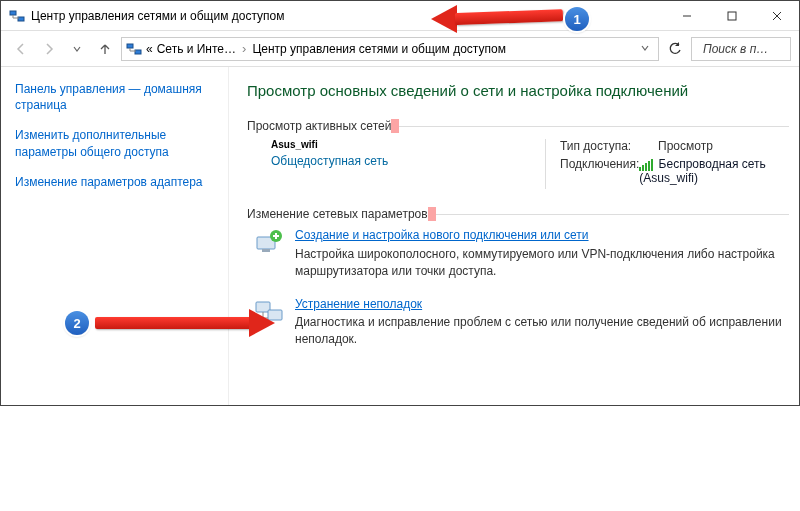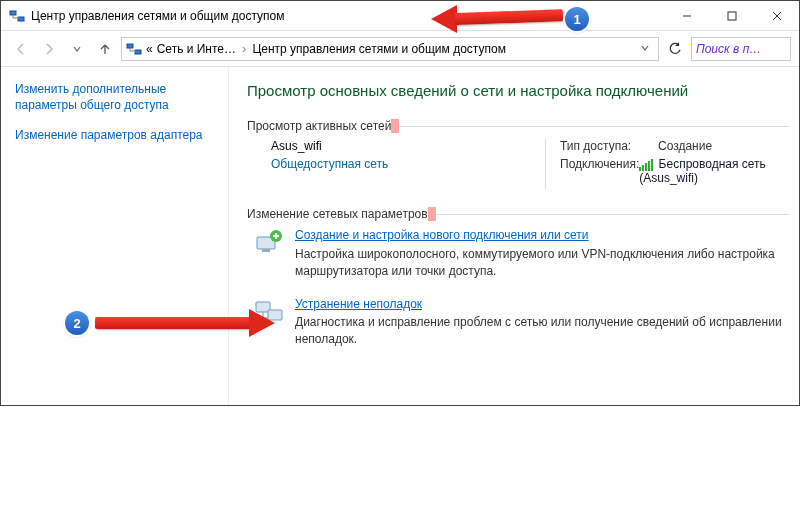--- a/index.html
+++ b/index.html
@@ -15,38 +15,38 @@
 
   
   .toolbar { height: 36px; display:flex; align-items:center; padding: 0 8px; border-bottom: 1px solid #e0e0e0; gap:4px; }
   .nav-arrow { width:24px; height:24px; display:flex; align-items:center; justify-content:center; color:#bbb; }
   .addr-box { flex:1; height:24px; border:1px solid #ccc; display:flex; align-items:center; padding:0 4px; gap:4px; font-size:12px; overflow:hidden; white-space:nowrap; }
   .addr-sep { color:#888; padding:0 2px; }
   .addr-sep::after { content:"›"; font-size:13px; }
   .addr-icon { width:16px; height:16px; flex-shrink:0; }
   .addr-dd { margin-left:auto; color:#666; padding:0 4px; }
   .refresh-btn { width:24px; height:24px; display:flex; align-items:center; justify-content:center; }
-  .search-box { width:100px; height:24px; border:1px solid #ccc; padding:0 4px; display:flex; align-items:center; color:#6d28d9; font-style:italic; overflow:hidden; white-space:nowrap; }
+  .search-box { width:100px; height:24px; border:1px solid #ccc; padding:0 11px; display:flex; align-items:center; color:#404040; font-style:italic; overflow:hidden; white-space:nowrap; }
 
   
   .body { display:flex; height: calc(511px - 30px - 36px - 2px); }
   .sidebar { width: 228px; padding: 14px 14px; border-right: 1px solid #eee; }
   .sidebar a { display:block; color:#0066cc; text-decoration:none; font-size:12px; margin-bottom:14px; line-height:1.35; }
 
   .main { flex:1; padding: 14px 10px 14px 18px; overflow: hidden; }
   .main h1 { font-size: 15px; font-weight: normal; color:#0a5a2a; margin-bottom: 18px; line-height:1.35; }
 
   .fieldset { margin-bottom: 18px; position:relative; }
   .fieldset-legend { font-size:12px; color:#333; background:#fff; position:relative; }
   .legend-line { border-top:1px solid #ddd; margin-top:-7px; margin-bottom:12px; margin-left:0; }
   .legend-wrap { display:inline-block; background:#fca5a5; padding-right:8px; position:relative; z-index:1; }
 
   .active-net { display:flex; gap: 20px; }
   .net-left { flex: 0 0 230px; padding-left:24px; }
-  .net-name { font-weight: normal; font-size:12px; margin-bottom:4px; }
+  .net-name { font-weight: bold; font-size:10px; margin-bottom:4px; }
   .net-type { font-size:12px; color:#0369a1; }
   .net-right { flex:1; border-left:1px solid #ddd; padding-left:14px; font-size:12px;margin-left:48px; }
   .net-row { display:flex; margin-bottom:4px; }
   .net-label { width: 98px; color:#333; }
   .net-val { color:#333; }
   .net-val a { color:#0f172a; text-decoration:none; }
   .sig-icon { display:inline-block; width:14px; height:12px; margin-right:2px; vertical-align:middle; }
 
   .change-item { display:flex; gap:10px; margin-bottom:16px; padding-left:6px; }
   .change-icon { width:32px; height:32px; flex-shrink:0; }
@@ -141,40 +141,41 @@
     </div>
 
     <div class="search-box">
       <span>Поиск в п…</span>
     </div>
   </div>
 
   <div class="body">
 
     <div class="sidebar">
+      <a href="#">Панель управления — домашняя страница</a>
       <a href="#">Изменить дополнительные параметры общего доступа</a>
       <a href="#">Изменение параметров адаптера</a>
     </div>
 
     <div class="main">
       <h1>Просмотр основных сведений о сети и настройка подключений</h1>
 
       <div class="fieldset">
         <span class="legend-wrap"><span class="fieldset-legend">Просмотр активных сетей</span></span>
         <div class="legend-line"></div>
 
         <div class="active-net">
           <div class="net-left">
             <div class="net-name">Asus_wifi</div>
             <div class="net-type">Общедоступная сеть</div>
           </div>
           <div class="net-right">
             <div class="net-row">
               <div class="net-label">Тип доступа:</div>
-              <div class="net-val">Создание</div>
+              <div class="net-val">Просмотр</div>
             </div>
             <div class="net-row">
               <div class="net-label">Подключения:</div>
               <div class="net-val">
                 <span class="sig-icon">
                   <svg viewBox="0 0 14 12">
                       <rect x="0" y="8" width="2" height="4" fill="#2faa2f"></rect>
                       <rect x="3" y="6" width="2" height="6" fill="#2faa2f"></rect>
                       <rect x="6" y="4" width="2" height="8" fill="#2faa2f"></rect>
                       <rect x="9" y="2" width="2" height="10" fill="#2faa2f"></rect>

